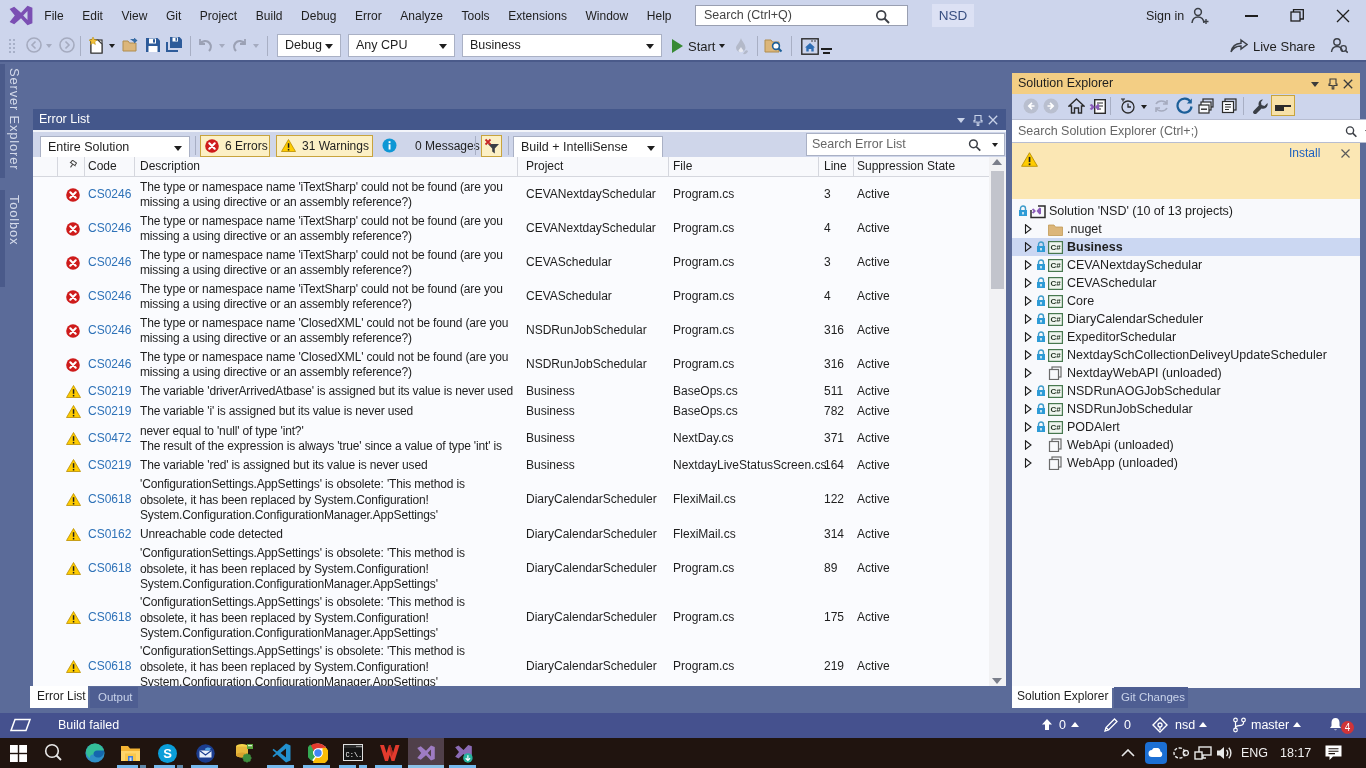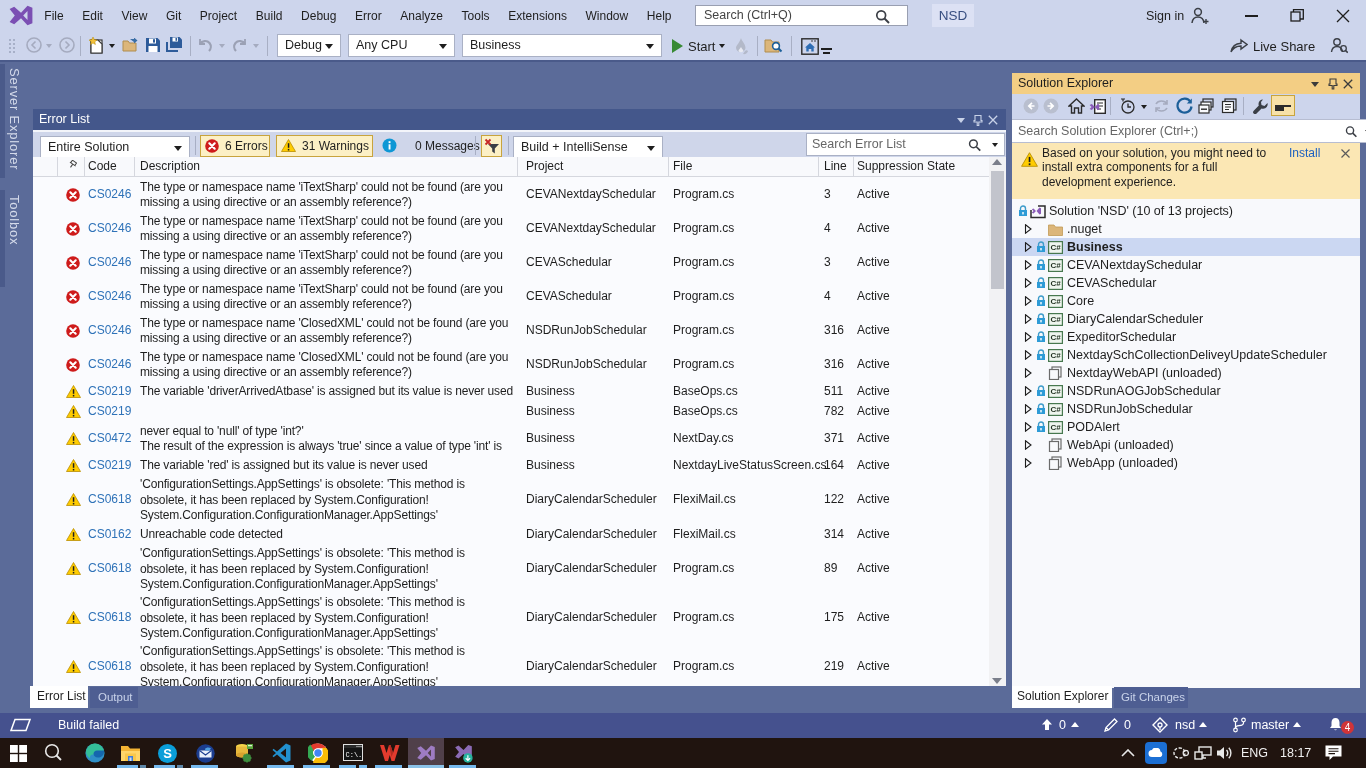--- a/index.html
+++ b/index.html
@@ -403,20 +403,23 @@
       <div class="line" style="top:2px">511</div>
       <div class="supp" style="top:2px">Active</div>
       </div>
       <svg class="sicon" style="left:33px;top:228px" width="15" height="13" viewBox="0 0 15 13">
           <path d="M7.5 0.5 L14.5 12.5 L0.5 12.5 Z" fill="#FFCC00" stroke="#B98E00" stroke-width="0.8"></path>
           <rect x="6.8" y="4.2" width="1.5" height="4.6" fill="#1e1e1e"></rect>
           <rect x="6.8" y="9.9" width="1.5" height="1.6" fill="#1e1e1e"></rect>
         </svg>
       <div class="erow" style="top:225px;height:20px">
       <div class="code" style="top:2px">CS0219</div>
+      <div class="desc" style="top:2.2px">
+            <div>The variable 'i' is assigned but its value is never used</div>
+          </div>
       <div class="proj" style="top:2px">Business</div>
       <div class="file" style="top:2px">BaseOps.cs</div>
       <div class="line" style="top:2px">782</div>
       <div class="supp" style="top:2px">Active</div>
       </div>
       <svg class="sicon" style="left:33px;top:255px" width="15" height="13" viewBox="0 0 15 13">
           <path d="M7.5 0.5 L14.5 12.5 L0.5 12.5 Z" fill="#FFCC00" stroke="#B98E00" stroke-width="0.8"></path>
           <rect x="6.8" y="4.2" width="1.5" height="4.6" fill="#1e1e1e"></rect>
           <rect x="6.8" y="9.9" width="1.5" height="1.6" fill="#1e1e1e"></rect>
         </svg>
@@ -609,21 +612,20 @@
           <path d="M9.5 9.5 L14 14" stroke="#3B3F46" stroke-width="2"></path>
         </svg>
       <div style="position:absolute;right:5px;top:10px;width:0;height:0;border-left:3.5px solid transparent;border-right:3.5px solid transparent;border-top:4px solid #1e1e1e"></div>
     </div>
     <div id="senotif">
       <svg class="abs" style="left:9px;top:9px" width="17" height="15" viewBox="0 0 15 13">
           <path d="M7.5 0.5 L14.5 12.5 L0.5 12.5 Z" fill="#FFCC00" stroke="#B98E00" stroke-width="0.8"></path>
           <rect x="6.8" y="4.2" width="1.5" height="4.6" fill="#1e1e1e"></rect>
           <rect x="6.8" y="9.9" width="1.5" height="1.6" fill="#1e1e1e"></rect>
         </svg>
-      <div class="abs" style="left:30px;top:3px;font-size:12px;line-height:14.3px;color:#1e1e1e">Based on your solution, you might need to<br>install extra components for a full<br>development experience.</div>
       <div class="abs" style="left:277px;top:3px;font-size:12px;color:#1C60C0">Install</div>
       <svg class="abs" style="left:329px;top:6px" width="9" height="9" viewBox="0 0 9 9">
           <path d="M0.5 0.5 L8.5 8.5 M8.5 0.5 L0.5 8.5" stroke="#5B5B5B" stroke-width="1.2"></path>
         </svg>
 </div>
     <div id="setree">
       <div class="trow" style="top:3px">
           <div class="lbl" style="left:37px">Solution 'NSD' (10 of 13 projects)</div>
         </div>
       <svg class="abs" style="left:6px;top:6px" width="10" height="12" viewBox="0 0 10 12">

